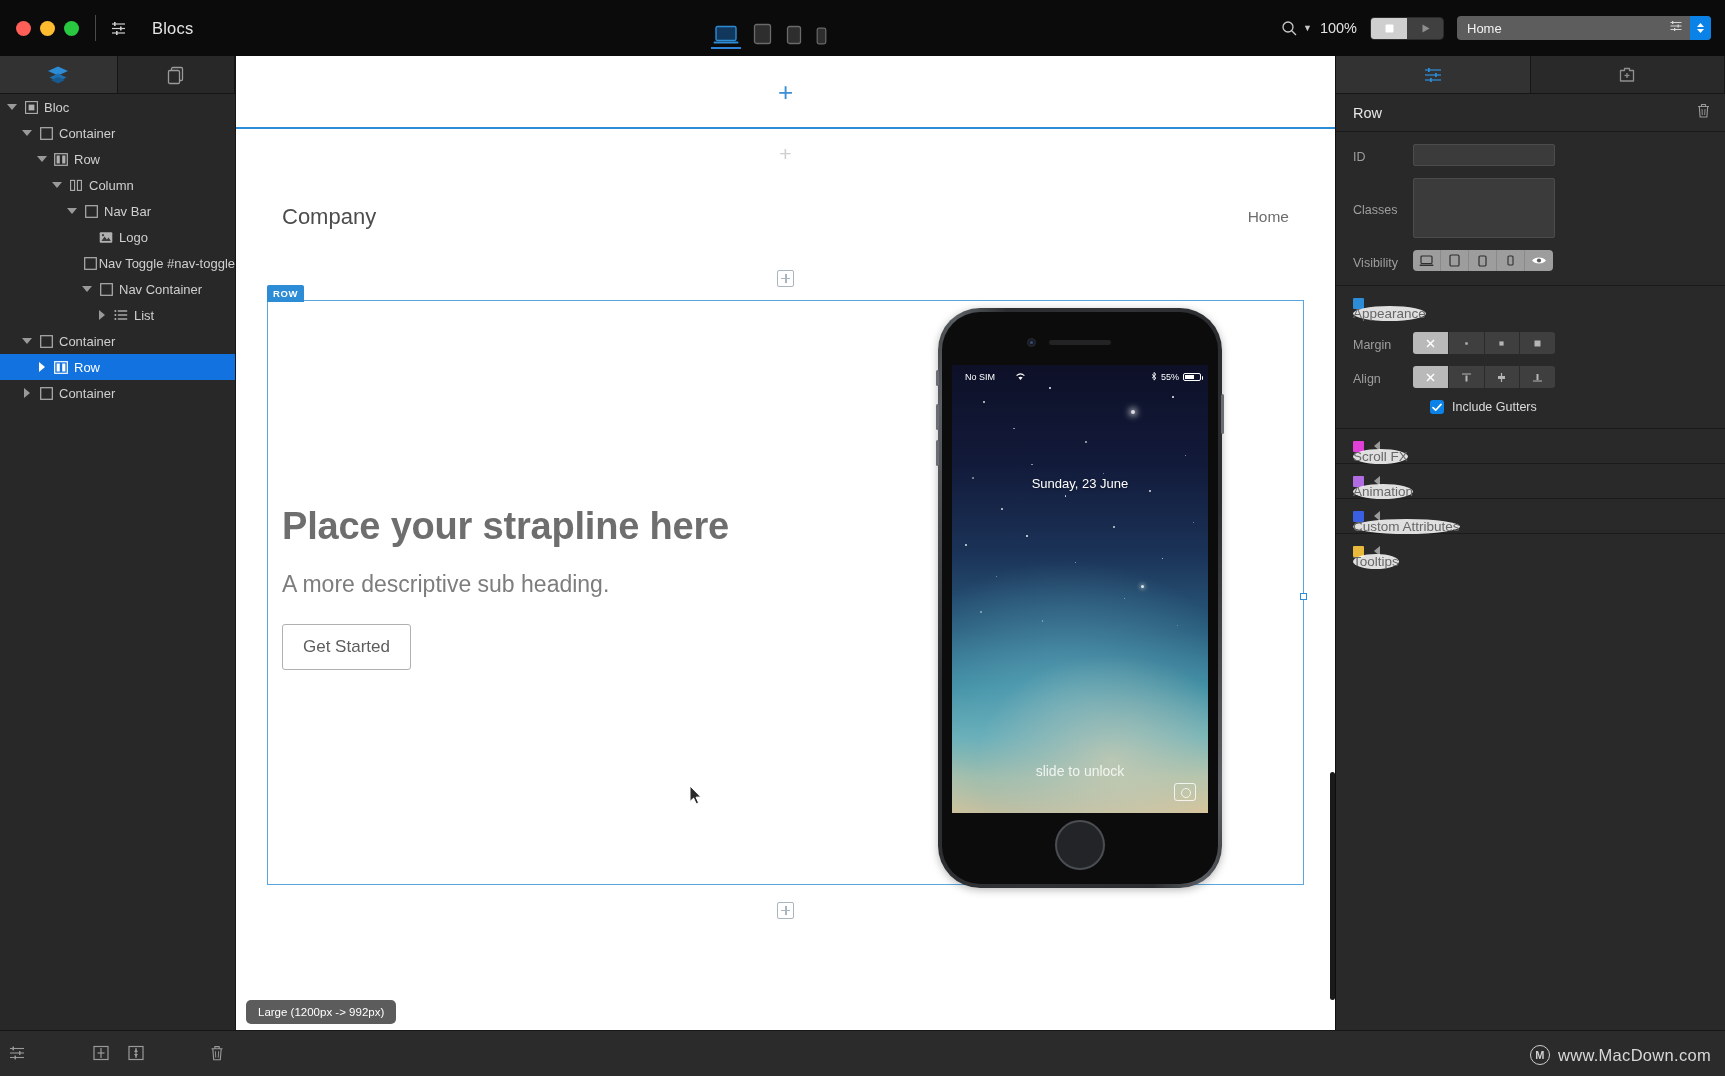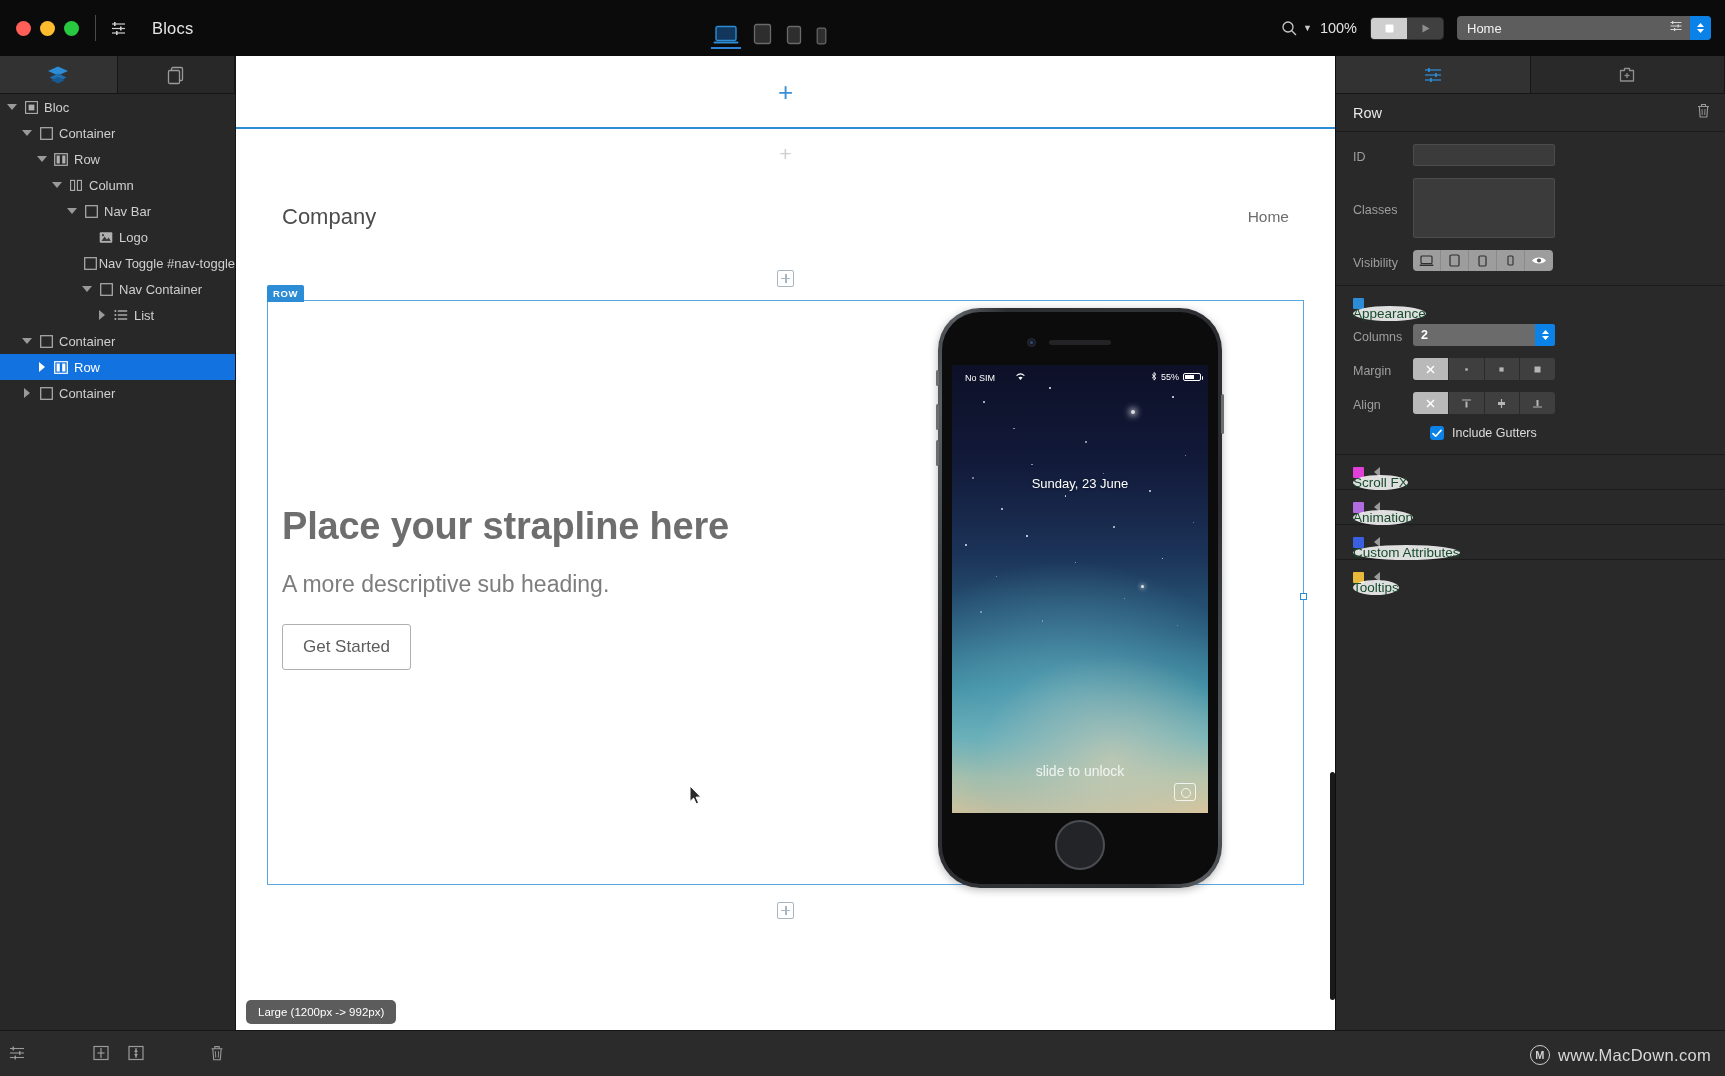--- a/index.html
+++ b/index.html
@@ -132,21 +132,21 @@
   .visgrp .vb {
     width: 28px; height: 21px; display: flex; align-items: center; justify-content: center;
     border-right: 1px solid #8a8a8a;
   }
   .visgrp .vb:last-child { border-right: 0; }
   .sec-divider { height: 1px; background: #1b1b1b; margin: 14px 0 0 0; }
   .sec-head {
     display: flex; align-items: center; padding: 0 14px 0 17px; height: 34px;
   }
   .swatch { width: 11px; height: 11px; margin-right: 10px; border-radius: 1px; }
-  .sec-head .st { color: #14532d; font-size: 13.5px; flex: 1; margin-top: 21px; }
+  .sec-head .st { color: #737373; font-size: 13.5px; flex: 1; margin-top: 21px; }
   .sec-caret {
     width: 0; height: 0; border-top: 5px solid transparent;
     border-bottom: 5px solid transparent; border-right: 6px solid #9a9a9a;
   }
   .select {
     width: 142px; height: 22px; background: #6b6b6b; border-radius: 3px;
     display: flex; align-items: center; position: relative;
   }
   .select .sv { color: #fff; font-size: 12.5px; padding-left: 8px; font-weight: bold; }
   .select .stp {
@@ -261,21 +261,21 @@
       radial-gradient(ellipse 120% 55% at 45% 78%, rgba(96,170,190,.75) 0%, rgba(70,130,160,0) 62%),
       linear-gradient(180deg,#0d1027 0%, #121a3a 22%, #1b3358 42%, #2a5e7e 60%, #3d8ba0 72%, #6fb3b8 83%, #b9c6a8 92%, #d9c49a 100%);
   }
   .stars { position: absolute; inset: 0; }
   .st { position: absolute; background: #fff; border-radius: 50%; opacity: .85; }
   .statusbar {
     position: absolute; left: 0; right: 0; top: 5px; height: 14px;
     display: flex; align-items: center; padding: 0 7px;
     color: #fff; font-size: 9px;
   }
-  .sb-left { display: flex; align-items: flex-end; gap: 20px; padding-left: 6px; }
+  .sb-left { display: flex; align-items: center; gap: 20px; padding-left: 6px; }
   .sb-right { margin-left: auto; display: flex; align-items: center; gap: 4px; }
   .batt {
     width: 18px; height: 8.5px; border: 1px solid #fff; border-radius: 2px;
     position: relative; display: inline-block;
   }
   .batt::after {
     content:""; position:absolute; right:-3px; top:2.5px; width:1.5px; height:3.5px;
     background:#fff; border-radius:0 1px 1px 0;
   }
   .batt i { position:absolute; left:1px; top:1px; bottom:1px; width:9px; background:#fff; display:block; }
@@ -811,32 +811,20 @@
       </span>
     </div>
 
     <div class="sec-divider"></div>
 
     <div class="sec-head">
       <span class="swatch" style="background:#2d8cd6"></span>
       <span class="st">Appearance</span>
     </div>
 
-    <div class="row" style="margin-top:4px">
-      <span class="lbl">Columns</span>
-      <span class="select">
-        <span class="sv">2</span>
-        <span class="stp">
-          <svg width="9" height="14" viewBox="0 0 9 14">
-            <polygon points="4.5,2 8,6 1,6" fill="#fff"></polygon>
-            <polygon points="4.5,12 8,8 1,8" fill="#fff"></polygon>
-          </svg>
-        </span>
-      </span>
-    </div>
 
     <div class="row">
       <span class="lbl">Margin</span>
       <span class="btngrp">
         <span class="b on">
           <svg width="11" height="11" viewBox="0 0 11 11">
             <g stroke="#ffffff" stroke-width="1.4">
                 <line x1="2" y1="2" x2="9" y2="9"></line>
                 <line x1="9" y1="2" x2="2" y2="9"></line>
               </g>

